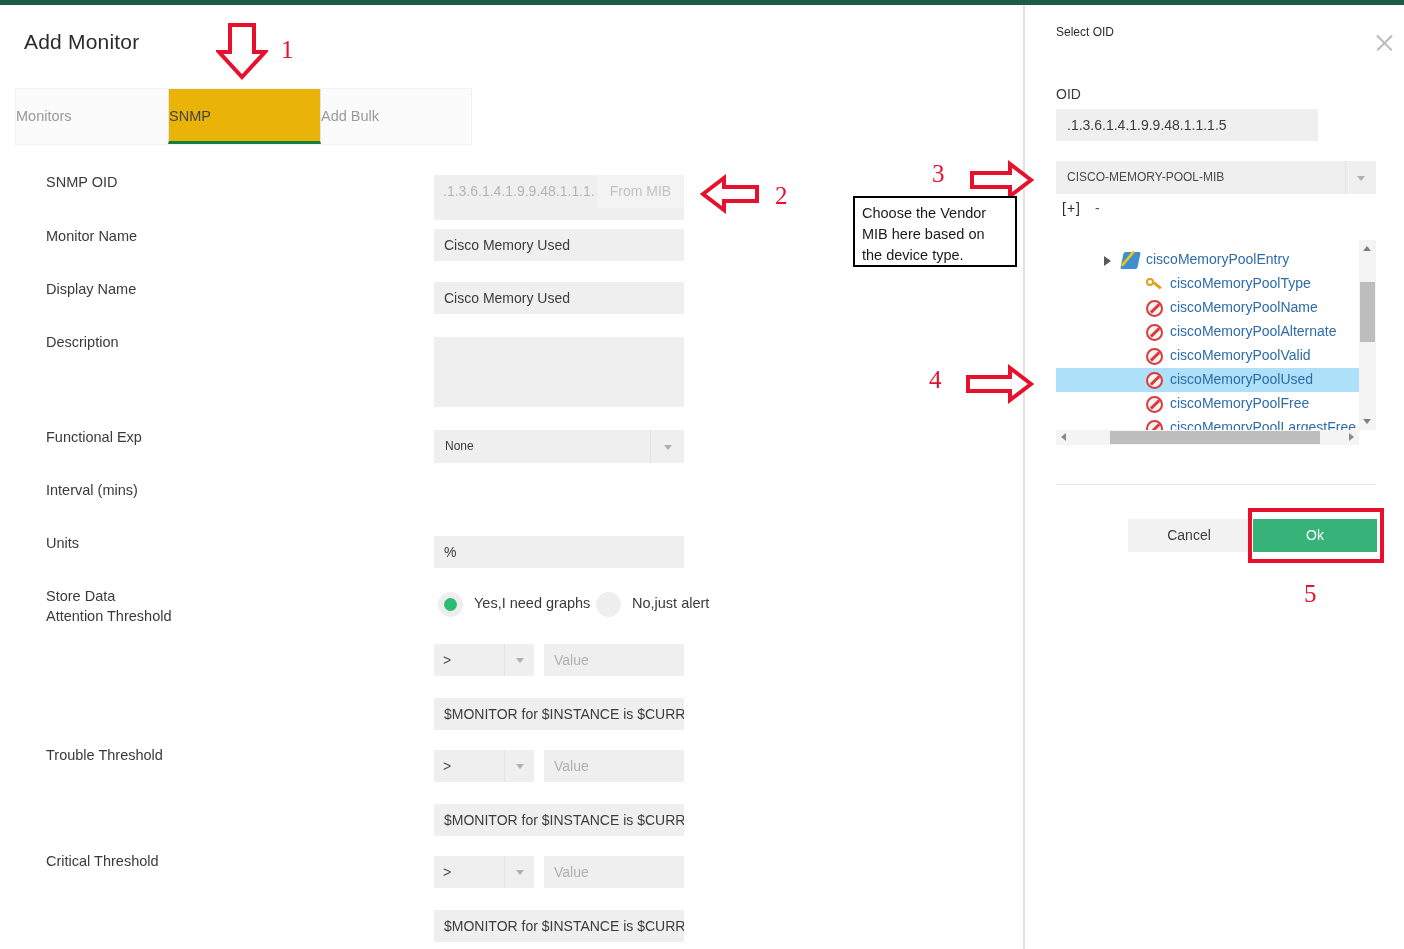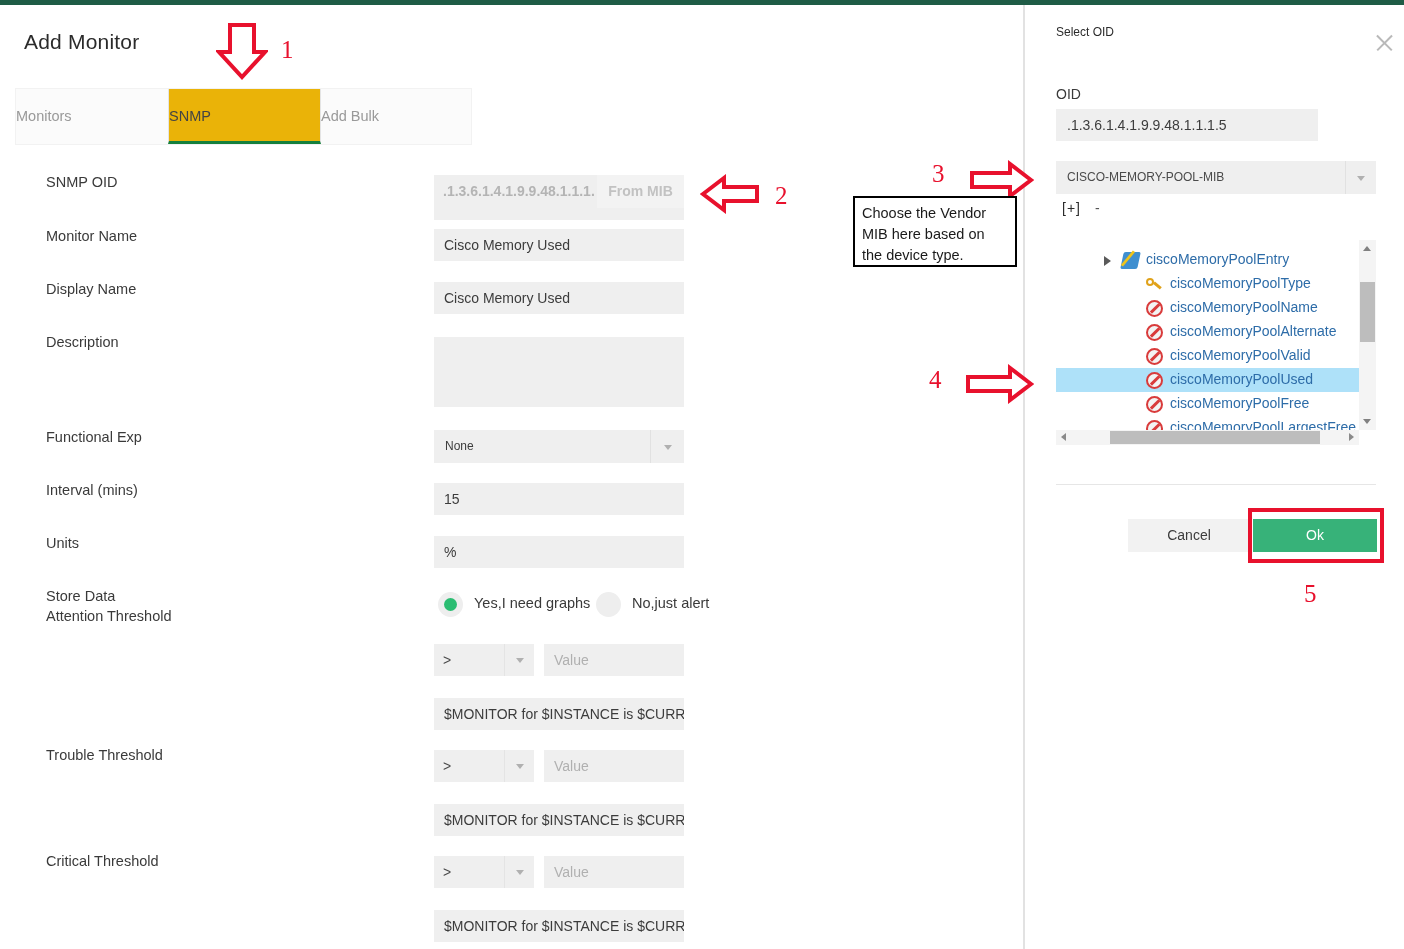--- a/index.html
+++ b/index.html
@@ -83,21 +83,20 @@
   }
   .fld.text { width: 250px; height: 32px; line-height: 32px; }
   .fld.textarea { width: 250px; height: 70px; }
 
   
   .oidwrap {
     position: absolute;
     left: 434px; top: 175px;
     width: 250px; height: 45px;
     background: #efefef;
-    font-weight: bold;
   }
   .oidwrap .val {
     position: absolute; left: 0; top: 0;
     width: 160px; height: 33px; line-height: 33px;
     padding-left: 9px; box-sizing: border-box;
     font-size: 14px; color: #b4b4b4;
     white-space: nowrap; overflow: hidden;
   }
   .oidwrap .frommib {
     position: absolute; left: 163px; top: 0;
@@ -466,21 +465,20 @@
   <div class="flabel" style="top:334px">Description</div>
   <div class="fld textarea" style="top:337px"></div>
 
   <div class="flabel" style="top:429px">Functional Exp</div>
   <div class="sel" style="left:434px;top:430px;width:250px;height:33px;line-height:33px">
     <span class="selval">None</span>
     <span class="caret"></span>
   </div>
 
   <div class="flabel" style="top:482px">Interval (mins)</div>
-  <div class="fld text" style="top:483px">15</div>
 
   <div class="flabel" style="top:535px">Units</div>
   <div class="fld text" style="top:536px">%</div>
 
   <div class="flabel" style="top:588px">Store Data</div>
   <div class="radio-row">
     <span class="radio on" style="left:0px"></span>
     <span class="radio-label" style="left:36px">Yes,I need graphs</span>
     <span class="radio" style="left:158px"></span>
     <span class="radio-label" style="left:194px">No,just alert</span>

